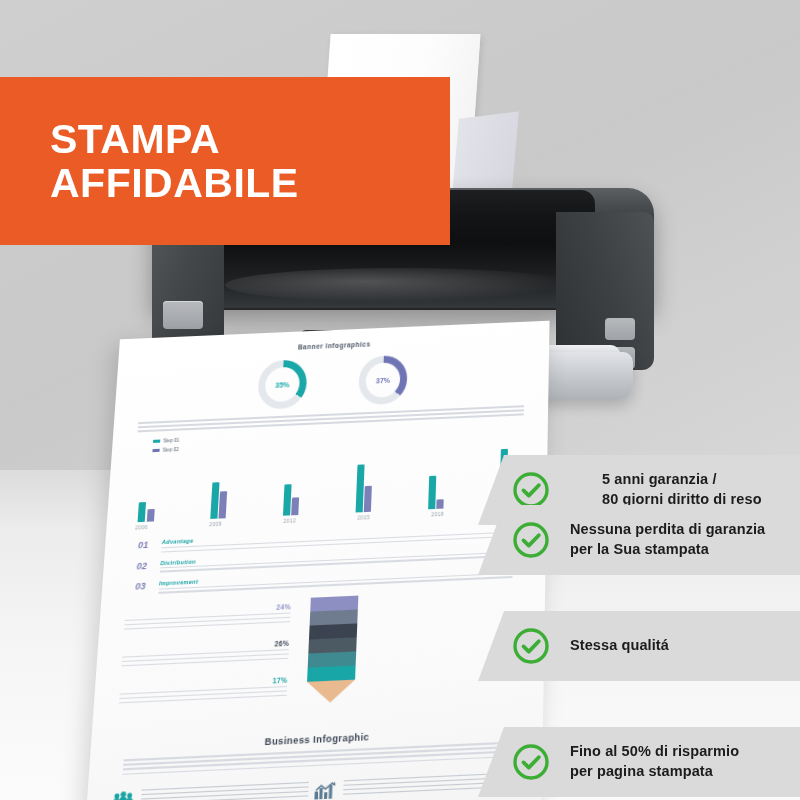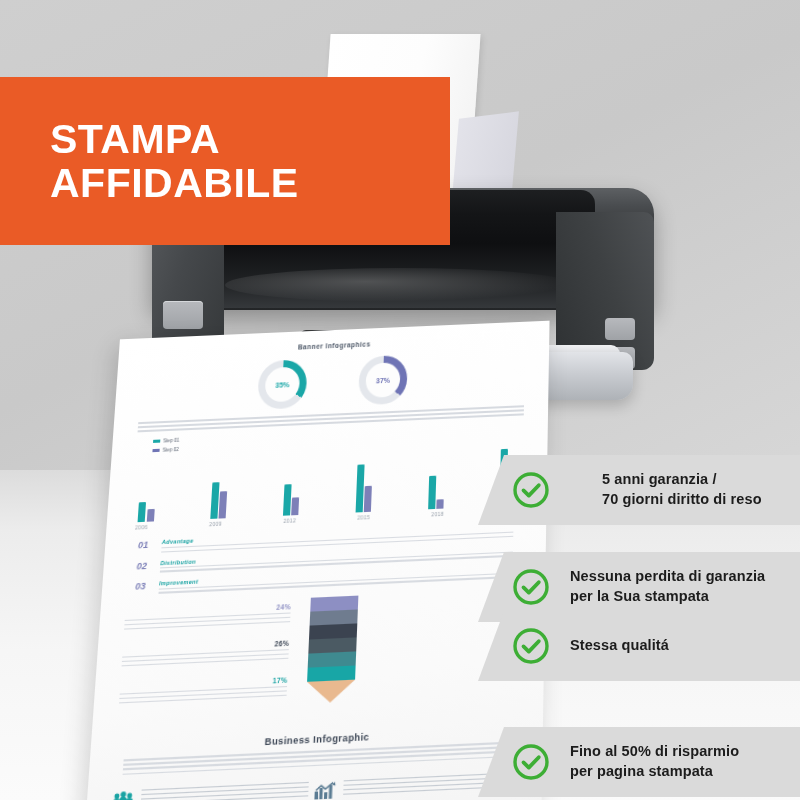--- a/index.html
+++ b/index.html
@@ -128,21 +128,21 @@
 
   
   .banner{position:absolute;left:0;top:77px;width:450px;height:168px;background:#ea5b26;
       display:flex;align-items:center;}
   .banner h1{margin:0;padding-left:50px;color:#fff;font-size:41px;line-height:1.08;
       font-weight:bold;letter-spacing:.5px;}
 
   
   .fbox{position:absolute;right:0;height:70px;background:#dadada;display:flex;align-items:center;
       clip-path:polygon(26px 0,100% 0,100% 100%,0 100%);padding-left:34px;box-sizing:border-box;width:322px;}
-  .fbox.b1{top:455px;gap:32px;} .fbox.b2{top:552px;align-items:center;} .fbox.b3{top:611px;} .fbox.b4{top:727px;}
+  .fbox.b1{top:455px;gap:32px;} .fbox.b2{top:505px;align-items:center;} .fbox.b3{top:611px;} .fbox.b4{top:727px;}
   .check{flex:0 0 38px;width:38px;height:38px;margin-right:20px;}
   .check svg{display:block;}
   .ftxt{font-size:14.5px;font-weight:bold;color:#1c1c1c;line-height:1.35;letter-spacing:.1px;}
 </style>
 </head>
 <body>
 
 <div class="stage">
 
   <div class="scene">
@@ -321,21 +321,21 @@
 
   <div class="fbox b1">
     <div class="check">
       <svg width="38" height="38" viewBox="0 0 38 38">
           <circle cx="19" cy="19" r="16" fill="none" stroke="#3dae35" stroke-width="3.4"></circle>
           <path d="M11.5 19.4l5.3 5.2 10-10.4" fill="none" stroke="#3dae35" stroke-width="3.8" stroke-linecap="round" stroke-linejoin="round"></path>
         </svg>
     </div>
     <div class="ftxt">
       <span>5 anni garanzia /</span><br>
-      <span>70 giorni diritto di reso</span>
+      <span>80 giorni diritto di reso</span>
     </div>
   </div>
 
   <div class="fbox b2">
     <div class="check">
       <svg width="38" height="38" viewBox="0 0 38 38">
           <circle cx="19" cy="19" r="16" fill="none" stroke="#3dae35" stroke-width="3.4"></circle>
           <path d="M11.5 19.4l5.3 5.2 10-10.4" fill="none" stroke="#3dae35" stroke-width="3.8" stroke-linecap="round" stroke-linejoin="round"></path>
         </svg>
     </div>

